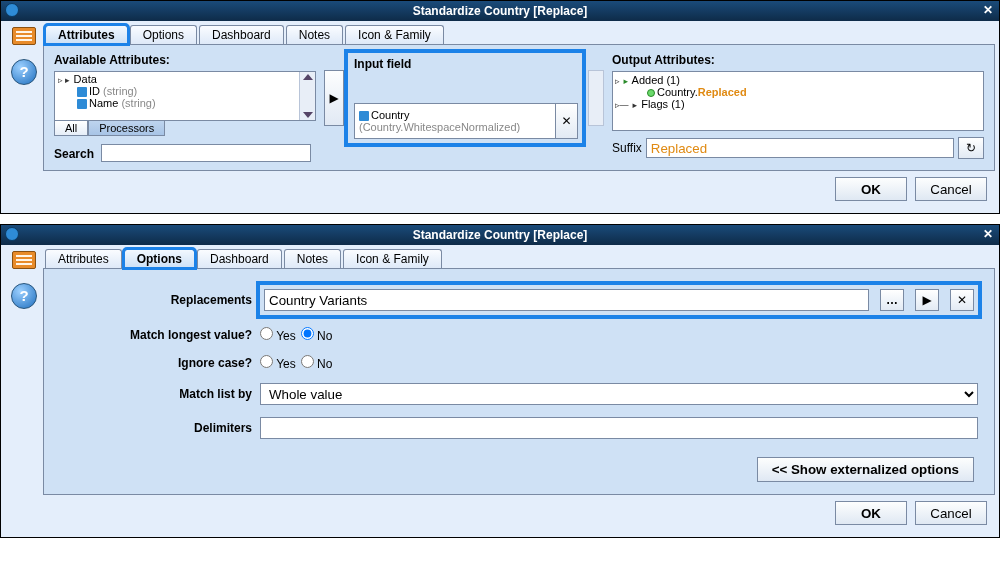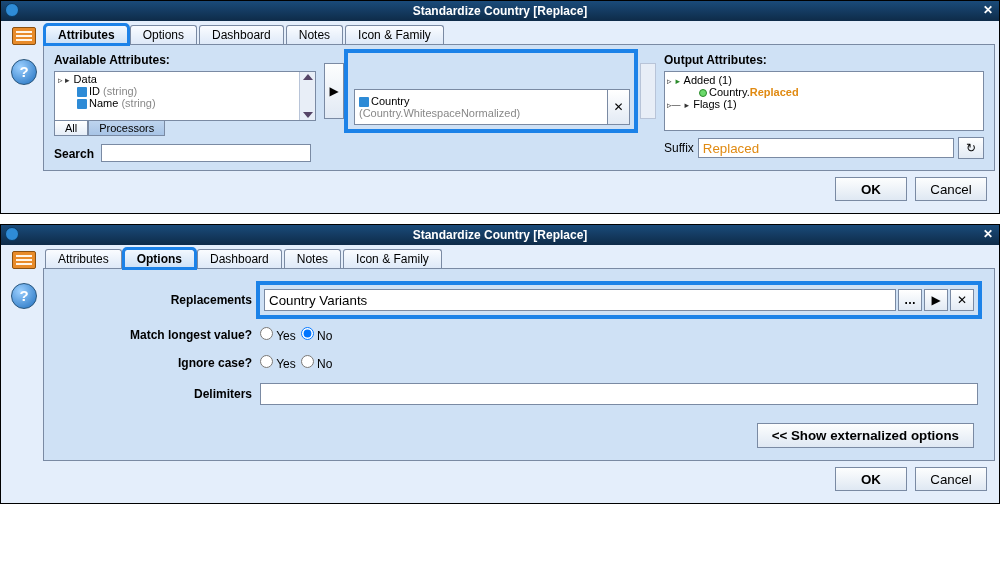--- a/index.html
+++ b/index.html
@@ -114,21 +114,21 @@
     font-weight: bold;
     margin-bottom: 4px;
   }
   .attr-columns {
     display: flex;
     gap: 8px;
     align-items: flex-start;
   }
   .col-left { width: 262px; }
   .col-mid { flex: 1; display: flex; align-items: center; }
-  .col-right { width: 320px; }
+  .col-right { width: 372px; }
   .listbox {
     background: #fff;
     border: 1px solid #7a8aa3;
     height: 50px;
     overflow: hidden;
     font-size: 11px;
     padding: 1px 0;
     position: relative;
   }
   .listbox .row { padding: 0 3px; white-space: nowrap; }
@@ -247,20 +247,21 @@
   }
   .form-row .lbl {
     width: 200px; text-align: right;
     font-weight: bold; padding-right: 8px;
   }
   .replacements-box {
     flex: 1;
     display: flex; align-items: flex-end;
     outline: 4px solid #1c82e8;
     padding: 4px;
+    gap: 9px;
   }
   .replacements-box input {
     flex: 1; border: 1px solid #7a8aa3; height: 22px; padding: 0 4px;
   }
   .mini-btn {
     width: 24px; height: 22px;
     background: linear-gradient(#fff, #e2eaf4);
     border: 1px solid #7a8aa3;
     margin-left: 2px;
     display: flex; align-items: center; justify-content: center;
@@ -325,20 +326,21 @@
             </div>
             <div class="search-row">
               <span>Search</span>
               <input type="text" style="">
             </div>
           </div>
 
           <div class="col-mid">
             <div class="arrow-btn">▶</div>
             <div class="input-field-group">
+              <div class="gtitle">Input field</div>
               <div class="input-box">
                 <div class="input-main">
                   <div><span class="attr-icon"></span><span>Country</span></div>
                   <div class="line2">(Country.WhitespaceNormalized)</div>
                 </div>
                 <div class="input-x">✕</div>
               </div>
             </div>
             <div class="vscroll-slim"></div>
           </div>
@@ -403,20 +405,26 @@
           </div>
         </div>
         <div class="form-row">
           <div class="lbl">Ignore case?</div>
           <div class="radio-group">
             <label><input type="radio" name="ic" style=""> <span>Yes</span></label>
             <label><input type="radio" name="ic" style=""> <span>No</span></label>
           </div>
         </div>
         <div class="form-row">
+          <div class="lbl">Match list by</div>
+          <select class="select-full">
+            <option>Whole value</option>
+          </select>
+        </div>
+        <div class="form-row">
           <div class="lbl">Delimiters</div>
           <input class="text-full" type="text" value="" style="">
         </div>
         <div class="ext-btn-row">
           <button class="ext-btn">&lt;&lt; Show externalized options</button>
         </div>
       </div>
       <div class="dlg-buttons">
         <button>OK</button>
         <button class="cancel">Cancel</button>

